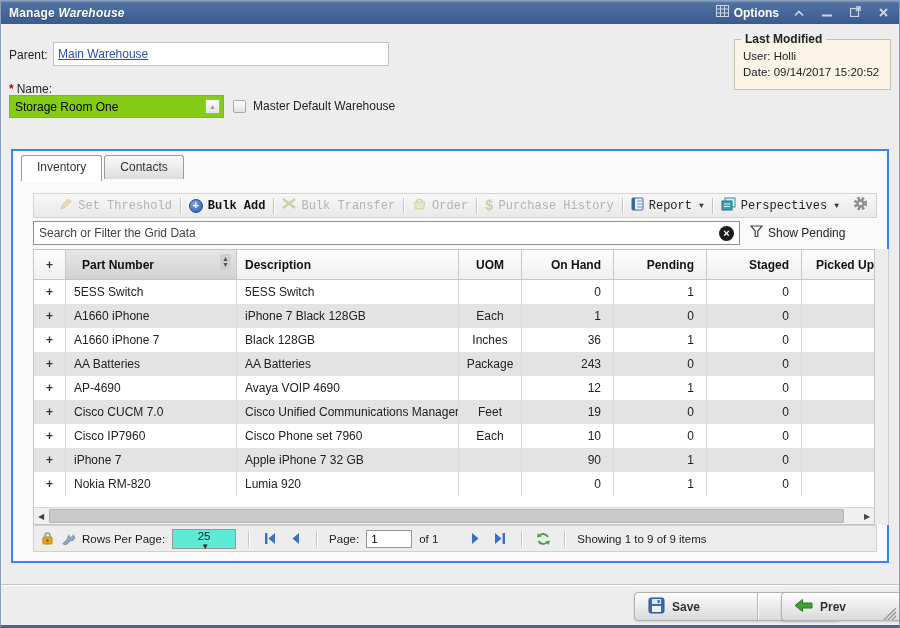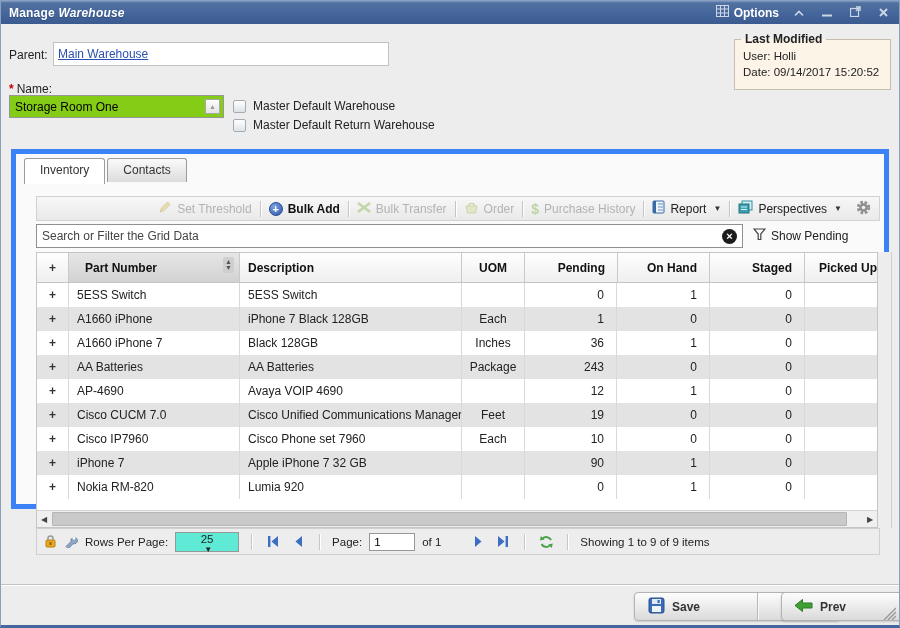--- a/index.html
+++ b/index.html
@@ -40,32 +40,32 @@
   .mini-lookup { width:15px; height:15px; margin-right:3px; border:1px solid #a8a8a8;
     background:linear-gradient(#fdfdfd,#e4e4e4); display:flex; align-items:center; justify-content:center;
     font-size:8px; color:#999; }
 
   .checkline { position:absolute; left:232px; display:flex; align-items:center; gap:7px; }
   .checkline.c1 { top:98px; } .checkline.c2 { top:117px; }
   .checkbox { width:13px; height:13px; border:1px solid #a3acb5; border-radius:2px;
     background:linear-gradient(#ffffff,#dfe3e6); }
 
   
-  .panel { position:absolute; left:10px; top:148px; width:878px; height:360px;
-    background:#fafafa; border:5px solid #3b82f6; border-radius:0; }
+  .panel { position:absolute; left:10px; top:148px; width:878px; height:414px;
+    background:#fafafa; border:2px solid #3b82f6; border-radius:0; }
   .tabs { position:absolute; left:8px; top:4px; display:flex; }
   .tab { height:24px; padding:4px 15px 0 15px; font-size:12px; margin-right:2px;
     border:1px solid #9c9c9c; border-bottom:none; border-radius:3px 3px 0 0; cursor:pointer;
     background:linear-gradient(#fafafa,#dcdcdc); color:#333; }
   .tab.active { background:#fff; font-weight:normal; height:26px; position:relative; z-index:2; }
 
   
   .toolbar { position:absolute; left:20px; top:42px; width:844px; height:25px;
     background:linear-gradient(#f7f7f7,#e9e9e9); border:1px solid #d2d2d2;
-    display:flex; align-items:center; justify-content:flex-end; padding:0 6px; }
+    display:flex; align-items:center; justify-content:flex-end; padding:0 6px;font-family:Liberation Mono, monospace; }
   .titem { display:flex; align-items:center; gap:5px; padding:0 8px; font-size:12px; white-space:nowrap; cursor:pointer; }
   .titem.disabled { color:#b3b3b3; cursor:default; }
   .titem.strong { font-weight:bold; color:#111; }
   .tsep { width:1px; height:16px; background:#c4c4c4; box-shadow:1px 0 0 #fff; }
   .caret { font-size:8px; color:#333; margin-left:2px; }
   .icon-bulk-add { width:14px; height:14px; border-radius:50%;
     background:radial-gradient(circle at 35% 30%,#7fa4e4,#2d56a9); border:1px solid #24498e;
     color:#fff; font-weight:bold; font-size:11px; line-height:12px; text-align:center; }
 
   
@@ -191,24 +191,20 @@
   <span class="label name-label"><span class="req">*</span><span>Name:</span></span>
   <div class="name-input">
     <input value="Storage Room One" style="">
     <span class="mini-lookup">▴</span>
   </div>
 
   <div class="checkline c1">
     <span class="checkbox"></span>
     <span class="label">Master Default Warehouse</span>
   </div>
-  <div class="checkline c2">
-    <span class="checkbox"></span>
-    <span class="label">Master Default Return Warehouse</span>
-  </div>
 
   <div class="panel">
     <div class="tabs">
       <div class="tab active">Inventory</div>
       <div class="tab">Contacts</div>
     </div>
 
     <div class="toolbar">
       <div class="titem disabled">
         <span><svg width="14" height="14" viewBox="0 0 14 14">
@@ -299,25 +295,25 @@
                 <span>▲</span>
                 <span>▼</span>
               </span>
           </div>
           <div class="hcell c-desc">
               <span style="padding-left:0;">Description</span>
             </div>
           <div class="hcell c-uom">
               <span>UOM</span>
             </div>
+          <div class="hcell c-onhand num">
+              <span>On Hand</span>
+            </div>
           <div class="hcell c-pending num">
               <span>Pending</span>
-            </div>
-          <div class="hcell c-onhand num">
-              <span>On Hand</span>
             </div>
           <div class="hcell c-staged num">
               <span>Staged</span>
             </div>
           <div class="hcell c-picked" style="padding-left:14px;">
               <span>Picked Up</span>
             </div>
         </div>
         <div class="grid-body">
             <div class="grid-row">

